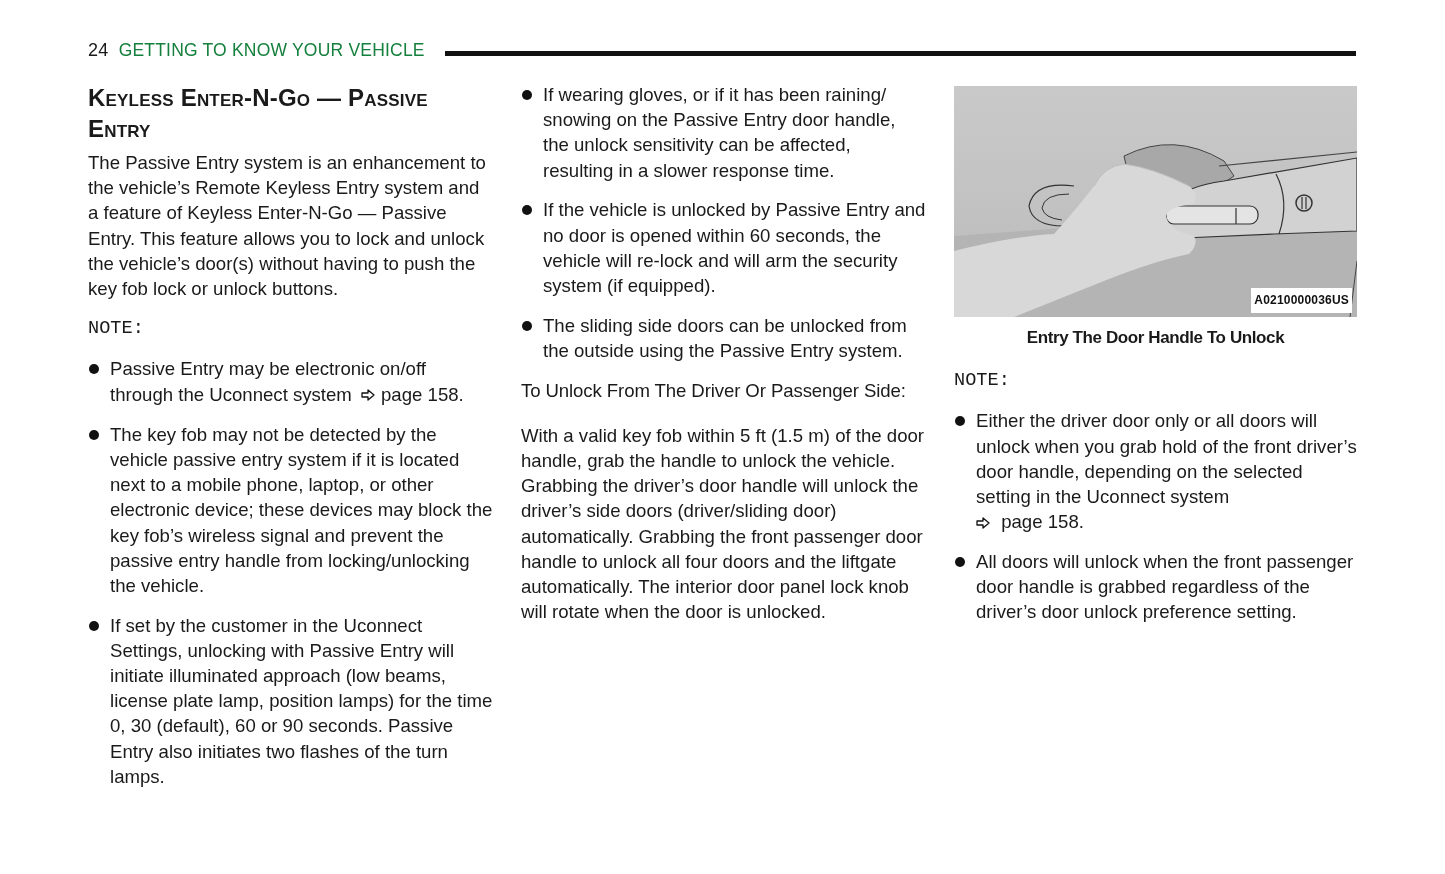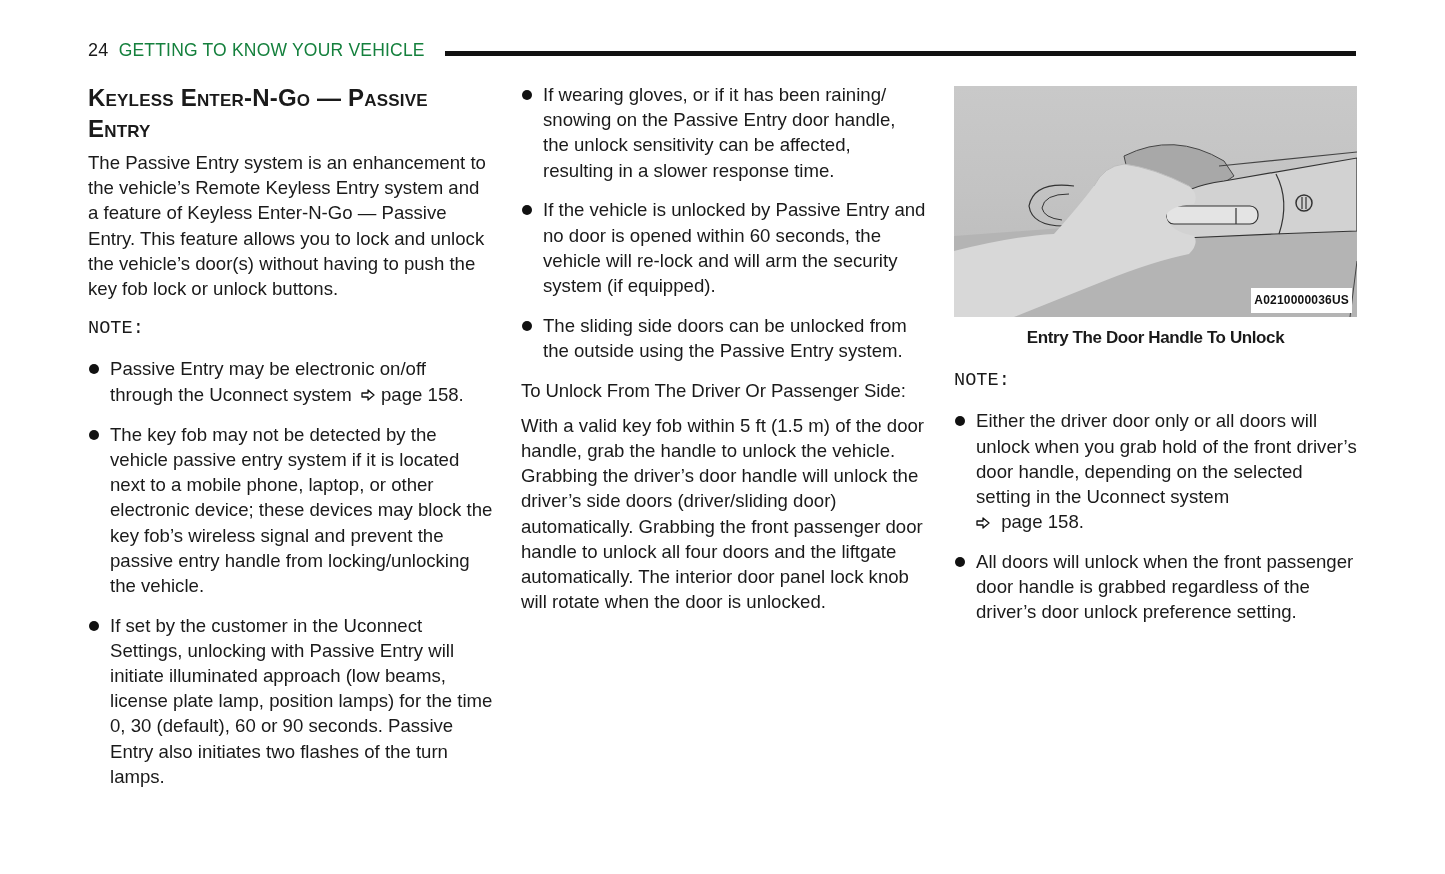--- a/index.html
+++ b/index.html
@@ -28,21 +28,21 @@
   p { margin: 0 0 15px 0; }
   .note-label { margin: 0 0 15px 0; font-family: Liberation Mono, monospace; }
   ul.bullets { list-style: none; padding: 0; margin: 0; }
   ul.bullets li { position: relative; padding-left: 22px; margin-bottom: 14.5px; }
   ul.bullets li::before {
     content: ""; position: absolute; left: 1px; top: 8px; width: 10px; height: 10px;
     border-radius: 50%; background: #111;
   }
   .xref { display: inline-flex; align-items: center; margin-left: 4px; }
   .arrow-icon { width: 14px; height: 12px; margin-right: 6px; display: inline-block; vertical-align: middle; }
-  .subhead { font-weight: normal; margin: 0 0 10px 0; letter-spacing: -0.1px; }
+  .subhead { font-weight: normal; margin: 0 0 20px 0; letter-spacing: -0.1px; }
 
   .figure {
     width: 403px; height: 231px; position: relative; overflow: hidden;
     background: linear-gradient(180deg, #c9c9c9 0%, #c3c3c3 45%, #b9b9b9 100%);
   }
   .fig-id {
     position: absolute; right: 5px; bottom: 4px; background: #fff; color: #111;
     font-size: 12px; font-weight: bold; padding: 0 3px; font-family: "Liberation Sans", sans-serif;
     letter-spacing: 0.2px;
   }

